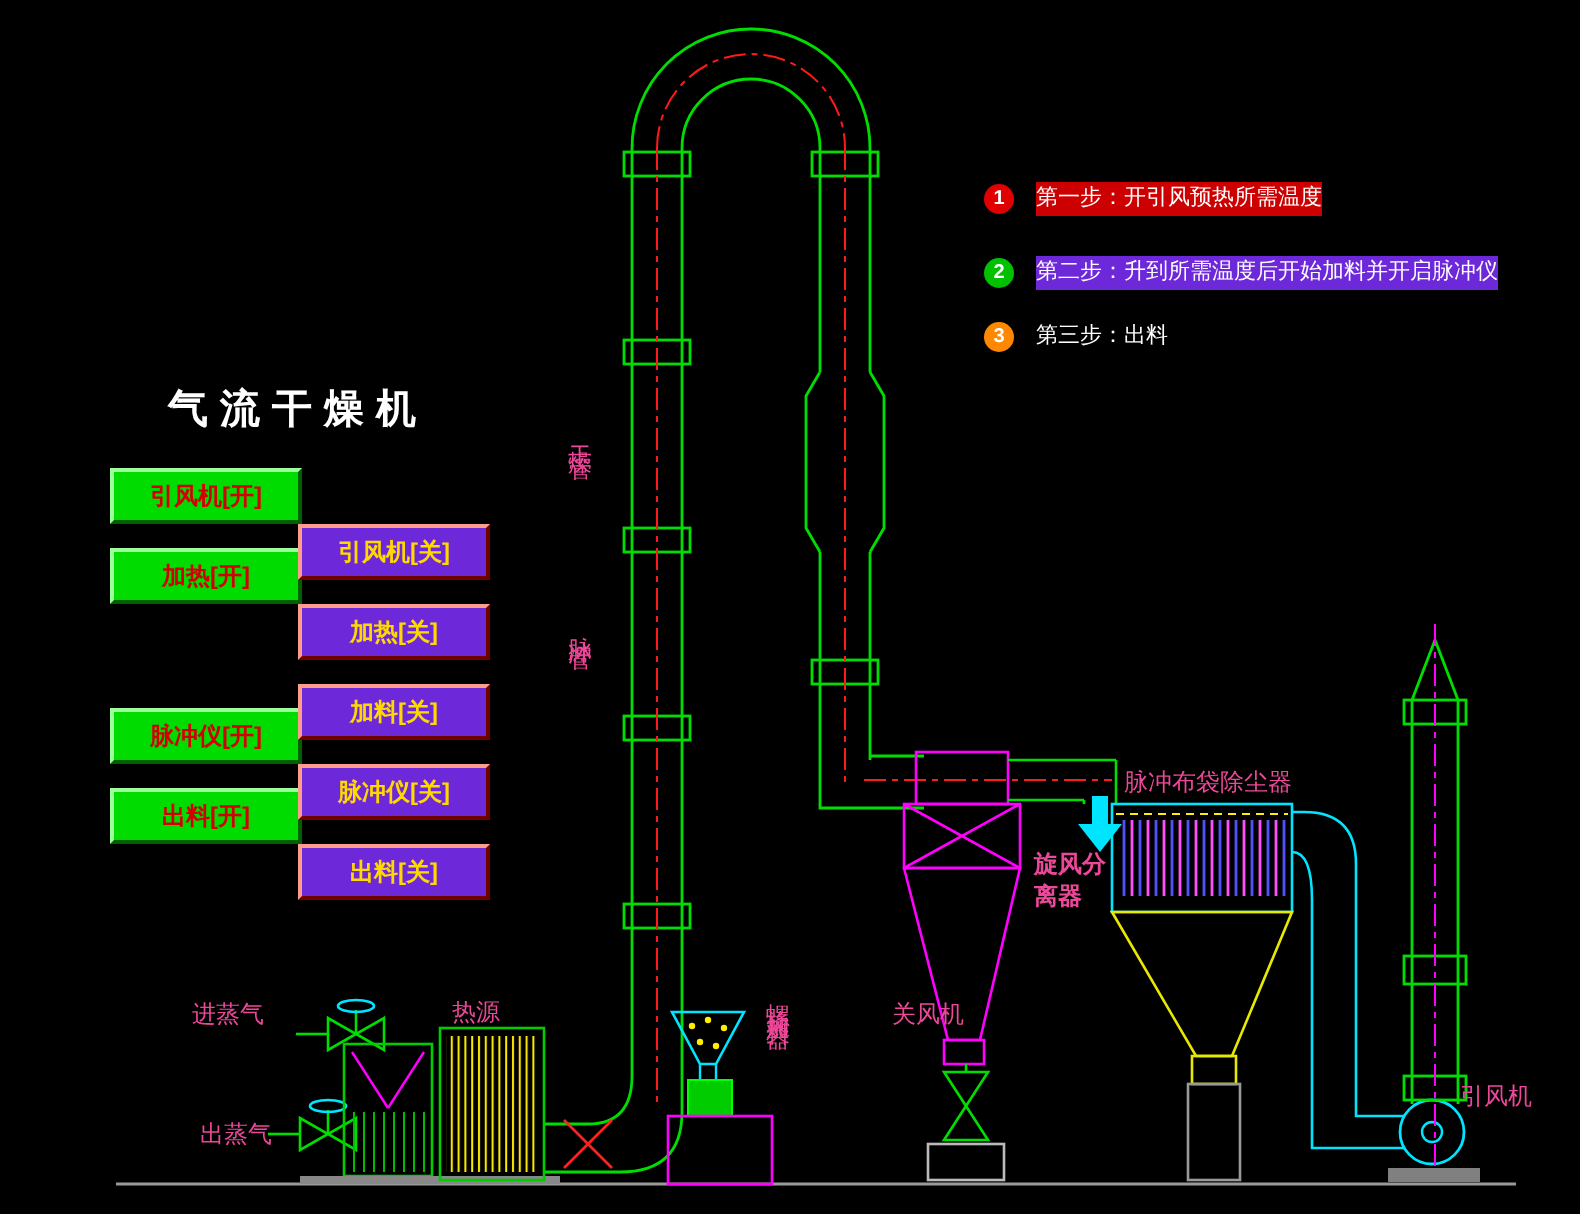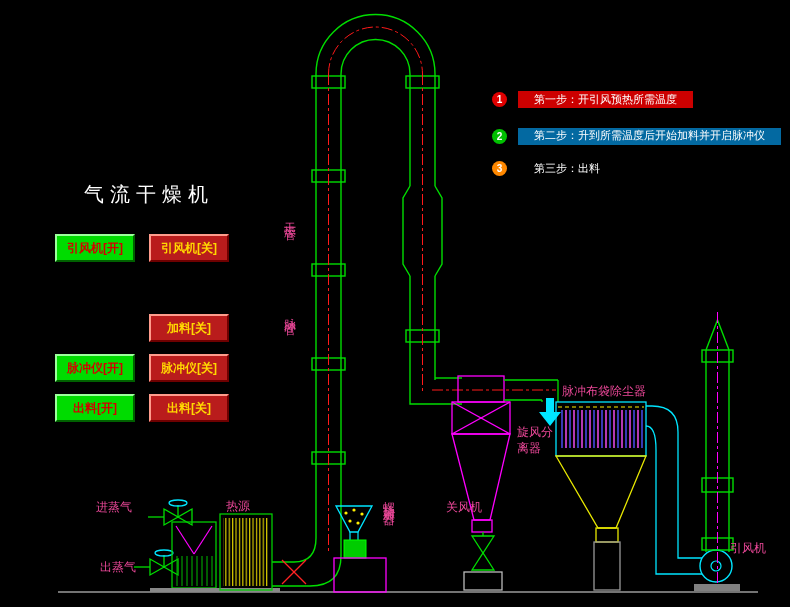--- a/index.html
+++ b/index.html
@@ -1,36 +1,36 @@
 <!DOCTYPE html>
 <html><head>
 <meta charset="utf-8">
 <style>
   html,body{margin:0;padding:0;background:#000;}
   .stage{position:relative;width:790px;height:607px;background:#000;overflow:hidden;
          font-family:"Liberation Sans",sans-serif;}
   .stage *{box-sizing:border-box;}
   svg{position:absolute;left:0;top:0;}
-  .title{position:absolute;left:84px;top:181px;color:#fff;font-size:20px;font-weight:normal;
+  .title{position:absolute;left:84px;top:191px;color:#fff;font-size:20px;font-weight:bold;
          letter-spacing:6px;}
-  .btn{position:absolute;width:80px;height:28px;display:flex;align-items:center;justify-content:center;
+  .btn{position:absolute;width:96px;height:28px;display:flex;align-items:center;justify-content:center;
        font-size:12px;font-weight:bold;cursor:pointer;}
   .btn.on{background:#00dc00;color:#d40000;
           border:2px solid;border-color:#9cff9c #006000 #006000 #9cff9c;}
-  .btn.off{background:#b91c1c;color:#ffd800;
-           border:2px solid;border-color:#ff9c8c #6e0000 #6e0000 #ff9c8c;}
+  .btn.off{background:#6d28d9;color:#ffd800;
+           border:2px solid;border-color:#ff9c8c #6e0000 #6e0000 #ff9c8c;margin-top:28px;}
   .step{position:absolute;left:492px;display:flex;align-items:center;gap:11px;}
   .dot{width:15px;height:15px;border-radius:50%;color:#fff;font-size:10px;font-weight:bold;
        display:flex;align-items:center;justify-content:center;flex:0 0 auto;}
   .d1{background:#e00000;} .d2{background:#00c000;} .d3{background:#ff8800;}
-  .stext{color:#fff;font-size:11px;white-space:nowrap;padding:2px 16px;line-height:13px;text-align:right;}
-  .s1{background:#cc0000;} .s2{background:#0369a1;font-family:Liberation Mono, monospace;} .s3{background:transparent;}
+  .stext{color:#fff;font-size:11px;white-space:nowrap;padding:2px 0;line-height:13px;text-align:right;}
+  .s1{background:#cc0000;} .s2{background:#6d28d9;} .s3{background:transparent;}
   .lbl{position:absolute;color:#ec4899;font-size:12px;line-height:15px;white-space:nowrap;}
   .lbl.vert{writing-mode:vertical-rl;letter-spacing:3px;white-space:normal;}
-  .lbl.wrap{white-space:normal;width:42px;line-height:16px;}
+  .lbl.wrap{white-space:normal;width:42px;line-height:16px;font-weight:bold;}
 </style>
 </head>
 <body>
 
 <div class="stage">
 
   <svg width="790" height="607" viewBox="0 0 790 607">
     <defs>
       <pattern id="bags" width="8" height="40" patternUnits="userSpaceOnUse">
         <line x1="2" y1="0" x2="2" y2="40" stroke="#5050ff" stroke-width="1.4"></line>
@@ -174,24 +174,26 @@
       <line x1="483" y1="532" x2="483" y2="536"></line>
       <polygon points="472,536 494,536 483,553"></polygon>
       <polygon points="472,570 494,570 483,553"></polygon>
       <rect x="464" y="572" width="38" height="18" stroke="#bbb"></rect>
     </g>
   </svg>
 
   <div class="title">气流干燥机</div>
 
   <div class="btn on" style="left:55px;top:234px">引风机[开]</div>
+  <div class="btn on" style="left:55px;top:274px">加热[开]</div>
   <div class="btn on" style="left:55px;top:354px">脉冲仪[开]</div>
   <div class="btn on" style="left:55px;top:394px">出料[开]</div>
 
   <div class="btn off" style="left:149px;top:234px">引风机[关]</div>
+  <div class="btn off" style="left:149px;top:274px">加热[关]</div>
   <div class="btn off" style="left:149px;top:354px">脉冲仪[关]</div>
   <div class="btn off" style="left:149px;top:314px">加料[关]</div>
   <div class="btn off" style="left:149px;top:394px">出料[关]</div>
 
   <div class="step" style="top:91px">
     <span class="dot d1">1</span>
     <span class="stext s1">第一步：开引风预热所需温度</span>
   </div>
   <div class="step" style="top:128px">
     <span class="dot d2">2</span>

